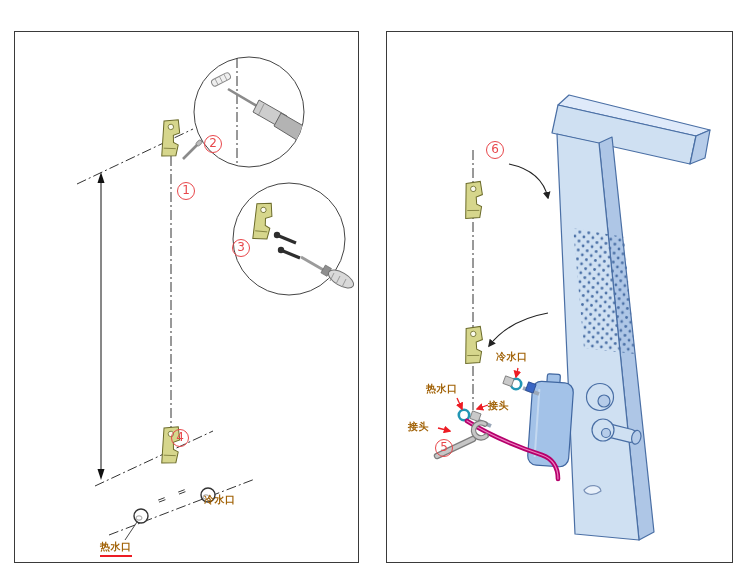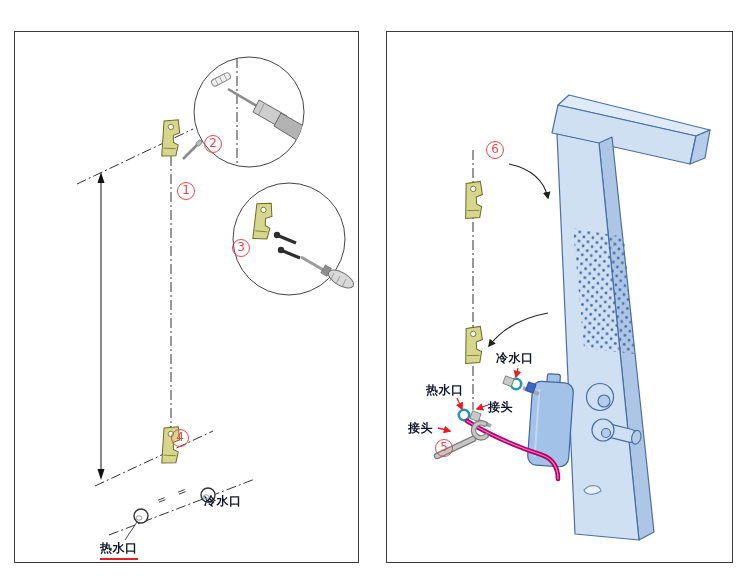--- a/index.html
+++ b/index.html
@@ -22,23 +22,23 @@
     width: 18px; height: 18px;
     border: 1.5px solid #e8474b;
     border-radius: 50%;
     color: #e8474b;
     font-size: 12px; line-height: 15px;
     text-align: center;
     font-weight: normal;
   }
   .cn {
     position: absolute;
-    color: #0f172a;
+    color: #a16207;
     font-weight: bold;
-    font-size: 12px;
+    font-size: 10px;
     letter-spacing: 0.5px;
     white-space: nowrap;
     font-family: Liberation Sans, sans-serif;
   }
   .cn.u { border-bottom: 2px solid #ed1c24; padding-bottom: 1px; }
 </style>
 </head>
 <body>
 
 <div class="sheet">

